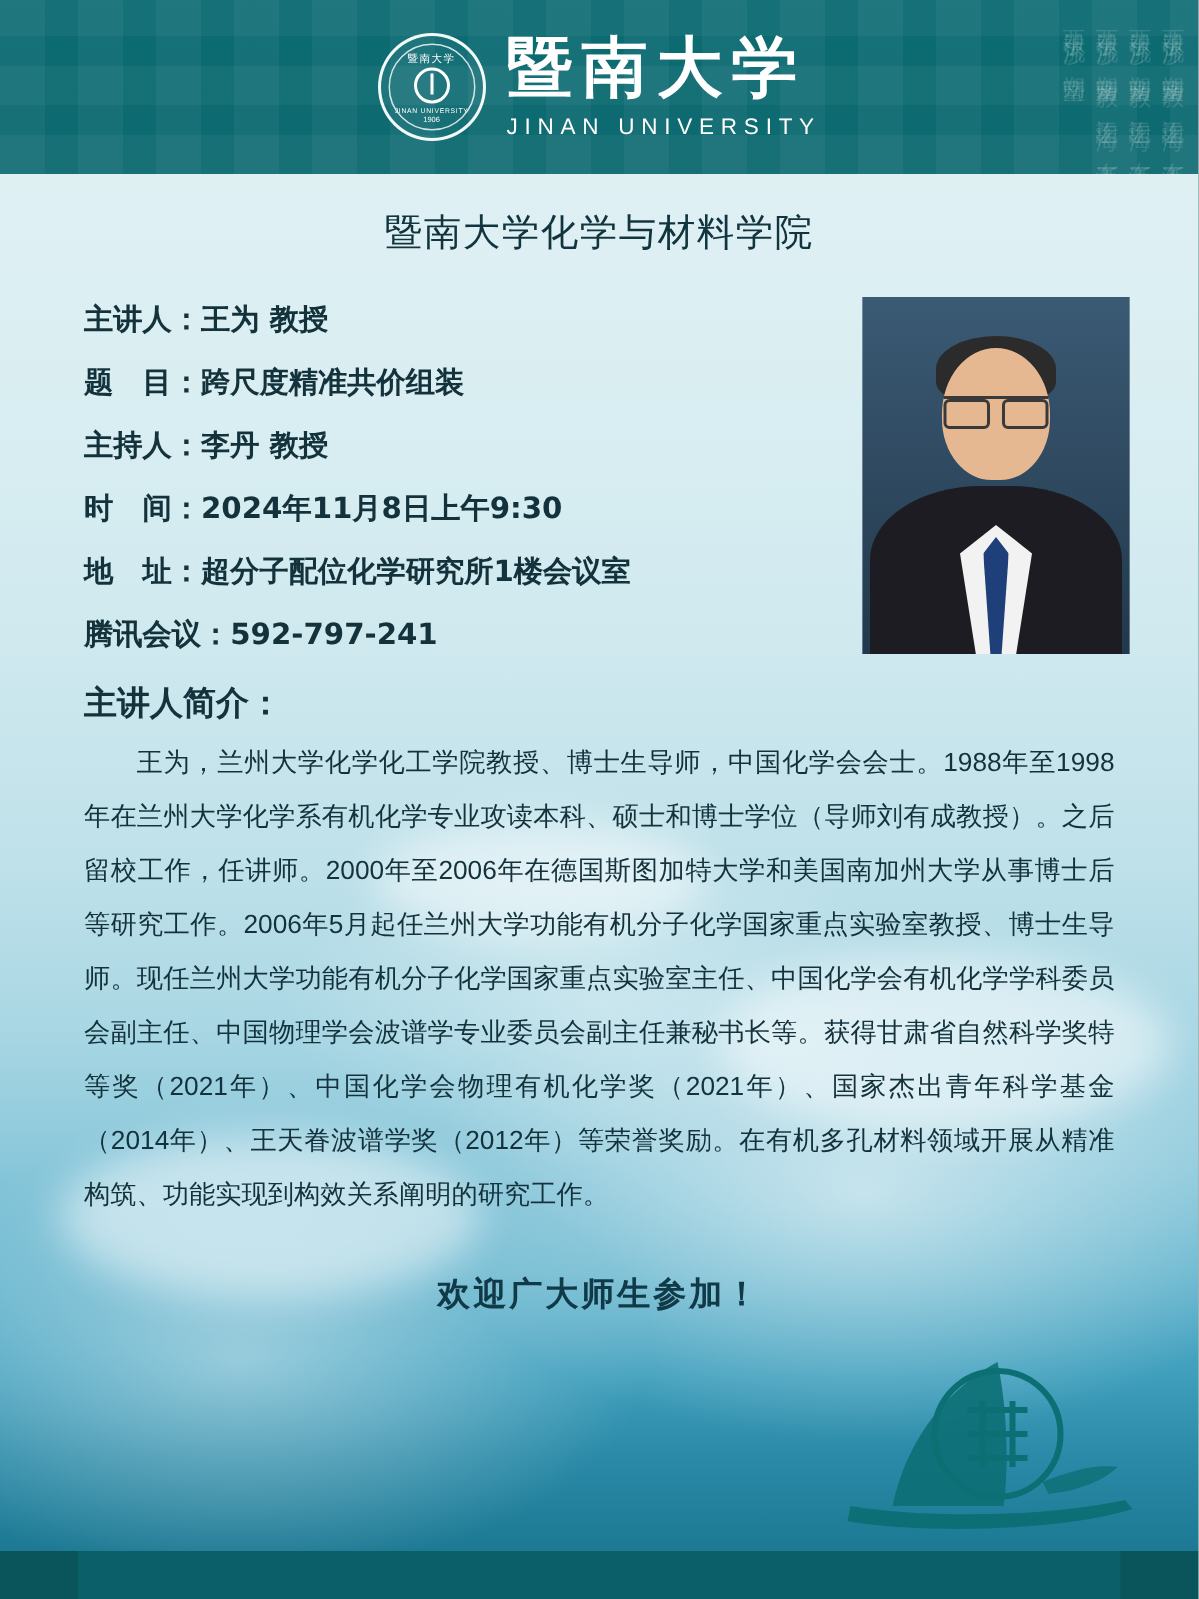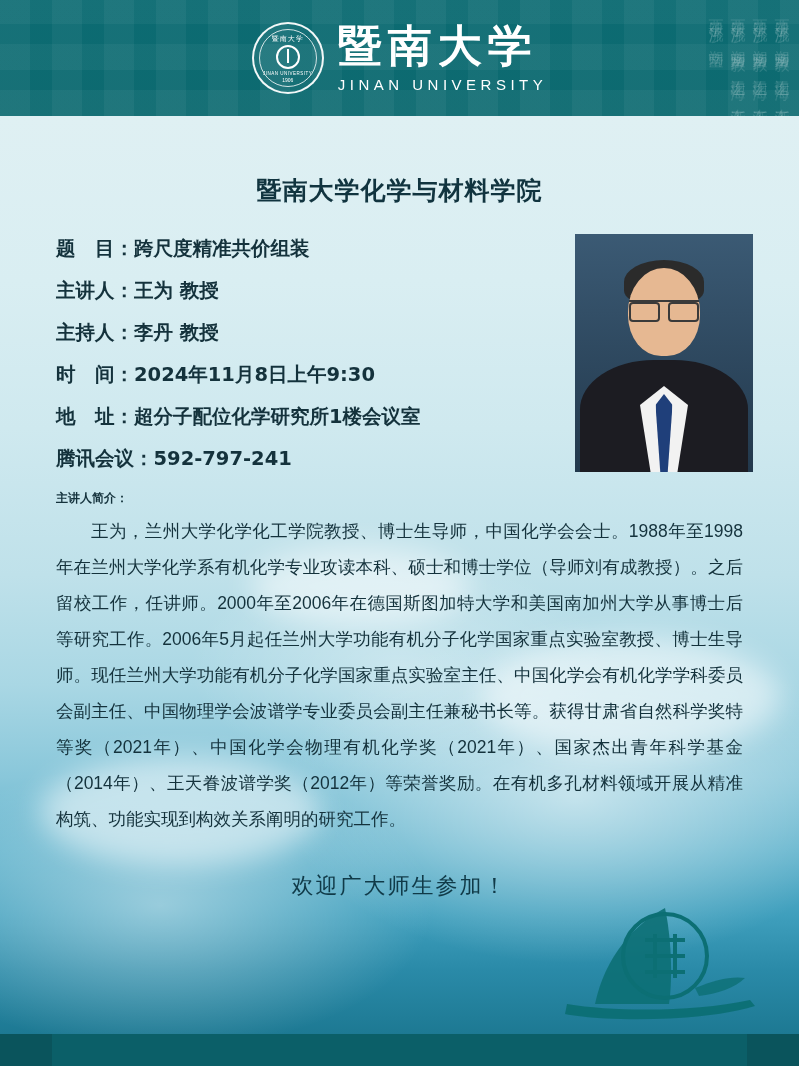--- a/index.html
+++ b/index.html
@@ -160,25 +160,24 @@
     width: 799px;
     height: 918px;
   }
   .title-block {
     padding-top: 18px;
     text-align: center;
     color: #11343f;
   }
   .title-line {
     font-size: 25px;
-    font-weight: bold;
+    font-weight: normal;
     line-height: 42px;
     letter-spacing: 1px;
     font-family: "DejaVu Sans", sans-serif;
-    margin-top: 36px;
   }
   .info-block {
     position: relative;
     margin-top: 16px;
     padding: 0 56px;
     color: #14323c;
   }
   .info-row {
     font-size: 19.5px;
     font-weight: bold;
@@ -251,39 +250,39 @@
     left: 50%; bottom: 0;
     transform: translateX(-50%);
     width: 17px; height: 78px;
     background: #1f3f7a;
     clip-path: polygon(50% 0, 100% 14%, 72% 100%, 28% 100%, 0 14%);
   }
 
   .bio-title {
     margin-top: 10px;
     padding: 0 56px;
-    font-size: 12px;
+    font-size: 22px;
     font-weight: bold;
     color: #14323c;
   }
   .bio-text {
     margin-top: 6px;
     padding: 0 56px;
     font-size: 17.5px;
     line-height: 36px;
     color: #14323c;
     text-align: justify;
     text-indent: 2em;
     font-family: Liberation Sans, sans-serif;
   }
   .welcome {
     margin-top: 34px;
     text-align: center;
     font-size: 22px;
-    font-weight: normal;
+    font-weight: bold;
     color: #103a48;
     letter-spacing: 2px;
   }
 
   
   .bottom-deco {
     position: absolute;
     right: 34px;
     bottom: 40px;
     width: 220px;
@@ -345,24 +344,24 @@
         <div class="p-bg"></div>
         <div class="p-body"></div>
         <div class="p-shirt"></div>
         <div class="p-tie"></div>
         <div class="p-hair"></div>
         <div class="p-head"></div>
         <div class="p-glass"></div>
       </div>
 
       <div class="info-row">
+        <span class="label">主讲人：</span><span class="value">王为 教授</span>
+      </div>
+      <div class="info-row">
         <span class="label">题　目：</span><span class="value">跨尺度精准共价组装</span>
-      </div>
-      <div class="info-row">
-        <span class="label">主讲人：</span><span class="value">王为 教授</span>
       </div>
       <div class="info-row">
         <span class="label">主持人：</span><span class="value">李丹 教授</span>
       </div>
       <div class="info-row">
         <span class="label">时　间：</span><span class="value">2024年11月8日上午9:30</span>
       </div>
       <div class="info-row">
         <span class="label">地　址：</span><span class="value">超分子配位化学研究所1楼会议室</span>
       </div>

